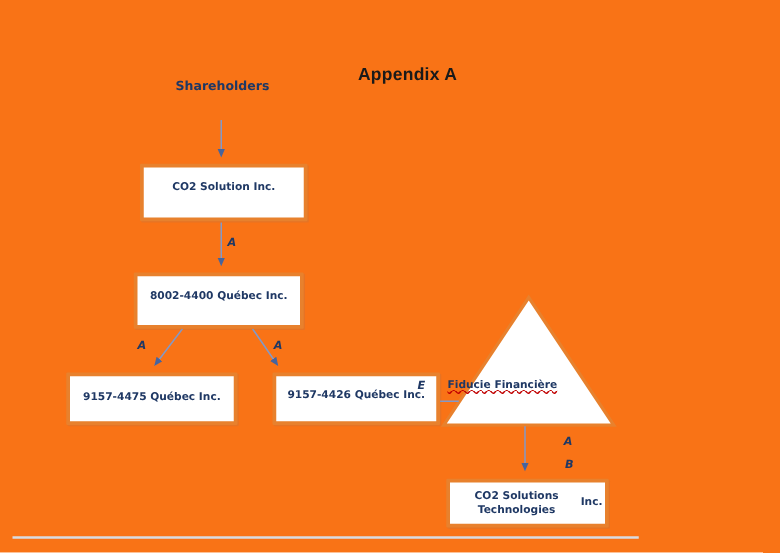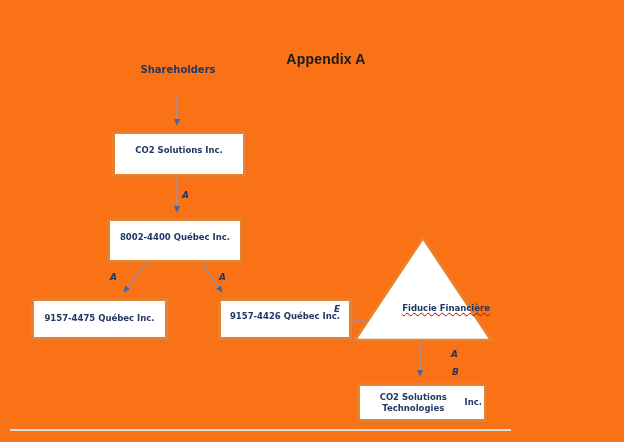--- a/index.html
+++ b/index.html
@@ -22,36 +22,36 @@
 
   .node {
     position:absolute; box-sizing:border-box; background:#ffffff;
     border:3px solid #E8812D; border-radius:1px;
     display:flex; align-items:center; justify-content:center; text-align:center;
     font-weight:bold; font-size:8.5px; color:#1F3864;
     box-shadow:1px 1px 0 rgba(120,120,120,0.15);
   }
   .n-co2  { left:112px; top:131px; width:134px; height:46px; padding-bottom:9px; }
   .n-4400 { left:107px; top:218px; width:136px; height:45px; padding-bottom:8px; }
-  .n-4475 { left:31px;  top:298px; width:137px; height:42px; padding-bottom:2px; }
+  .n-4475 { left:53px;  top:298px; width:137px; height:42px; padding-bottom:2px; }
   .n-4426 { left:182px; top:298px; width:134px; height:42px; padding-bottom:7px;margin-left:36px; }
   .n-tech { left:357px; top:383px; width:130px; height:39px; flex-direction:row; line-height:11px; font-size:8.5px; padding:0 2px; }
 
   .elbl {
     position:absolute; font-style:italic; font-weight:bold; font-size:9px; color:#1F3864;
   }
   .e-a1 { left:182px; top:190px; }
   .e-a2 { left:110px; top:272px; }
   .e-a3 { left:219px; top:272px; }
   .e-e  { left:334px; top:304px; }
   .e-a4 { left:451px; top:349px; }
   .e-b  { left:452px; top:367px; }
 
   .fiducie {
-    position:absolute; left:358px; top:303px; width:132px; text-align:right;
+    position:absolute; left:358px; top:303px; width:132px; text-align:left;
     font-weight:bold; font-size:8.5px; color:#1F3864; line-height:10px;
   }
   .fiducie .l1 {
     text-decoration-line:underline; text-decoration-style:wavy;
     text-decoration-color:#C00000; text-decoration-thickness:1px;
   }
   .footer-rule {
     position:absolute; left:10px; top:429px; width:501px; height:2px;
     background:#D9DCE1;
   }
@@ -74,21 +74,21 @@
     <polygon points="423,238 355,340 491,340" fill="#ffffff" stroke="#E8812D" stroke-width="2.6" stroke-linejoin="miter"></polygon>
     <line x1="367" y1="321" x2="323" y2="321" stroke="#8299C9" stroke-width="1.2" marker-end="url(#arw)"></line>
     <line x1="420" y1="341" x2="420" y2="376" stroke="#8299C9" stroke-width="1.2" marker-end="url(#arw)"></line>
   </svg>
 
   <div class="title">Appendix A</div>
 
   <div class="free-label">Shareholders</div>
 
   <div class="node n-co2">
-    <span>CO2 Solutions Inc.</span>
+    <span>CO2 Solution Inc.</span>
   </div>
 
   <div class="node n-4400">
     <span>8002-4400 Québec Inc.</span>
   </div>
 
   <div class="node n-4475">
     <span>9157-4475 Québec Inc.</span>
   </div>
 

